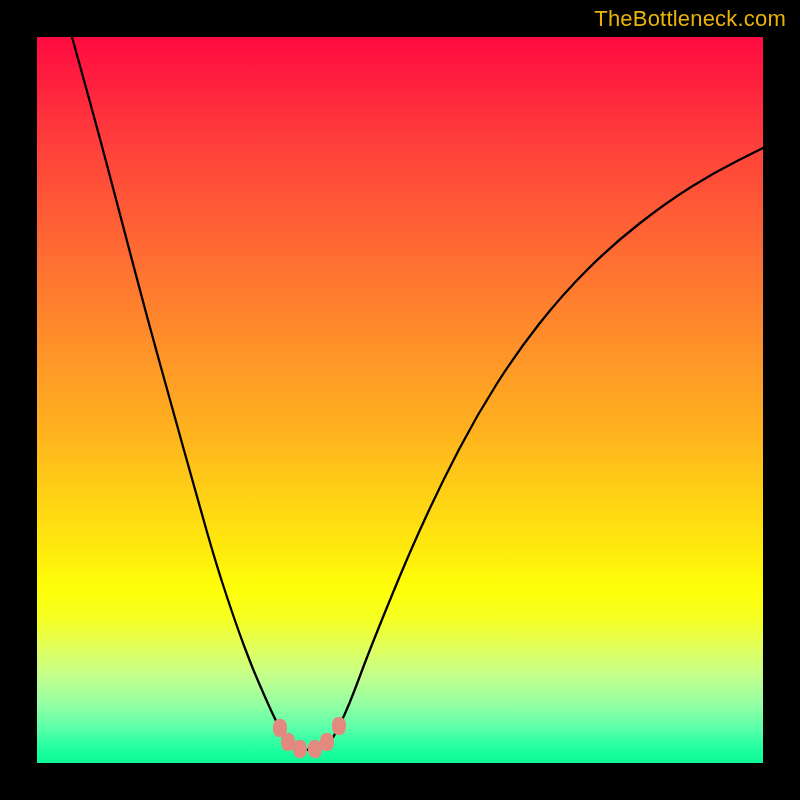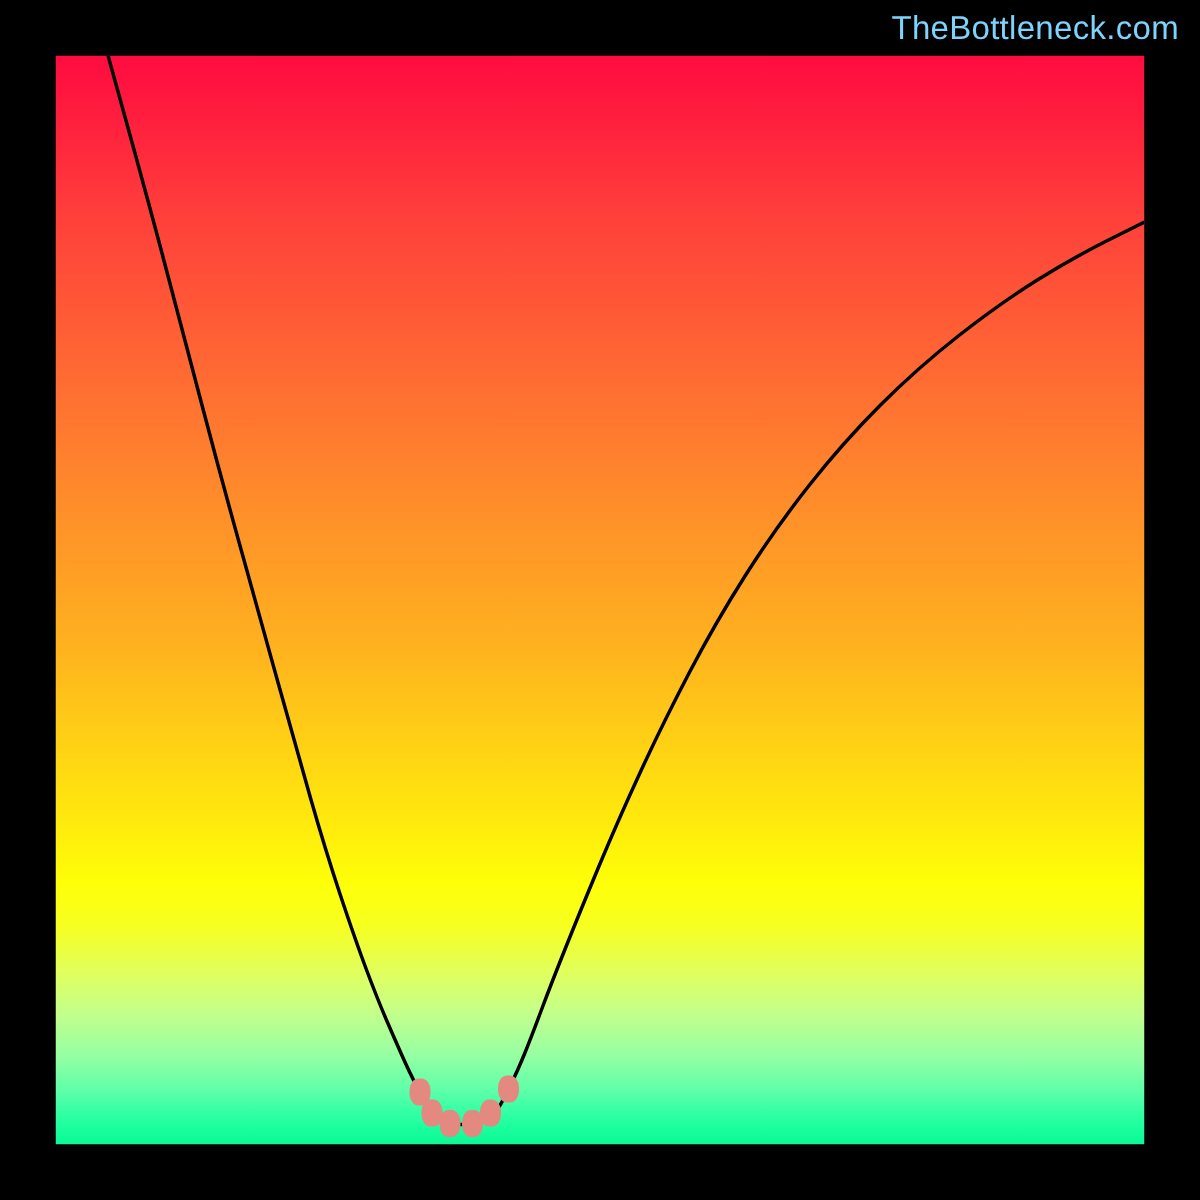--- a/index.html
+++ b/index.html
@@ -59,21 +59,21 @@
     position: absolute;
     left: 0;
     top: 0;
     width: 100%;
     height: 100%;
   }
   .watermark {
     position: absolute;
     top: 6px;
     right: 14px;
-    color: #7dd3fc;
+    color: #eab308;
     font-size: 22px;
     font-weight: 500;
     letter-spacing: 0.2px;
   }
 </style>
 </head>
 <body>
 
 <div class="frame">
 

